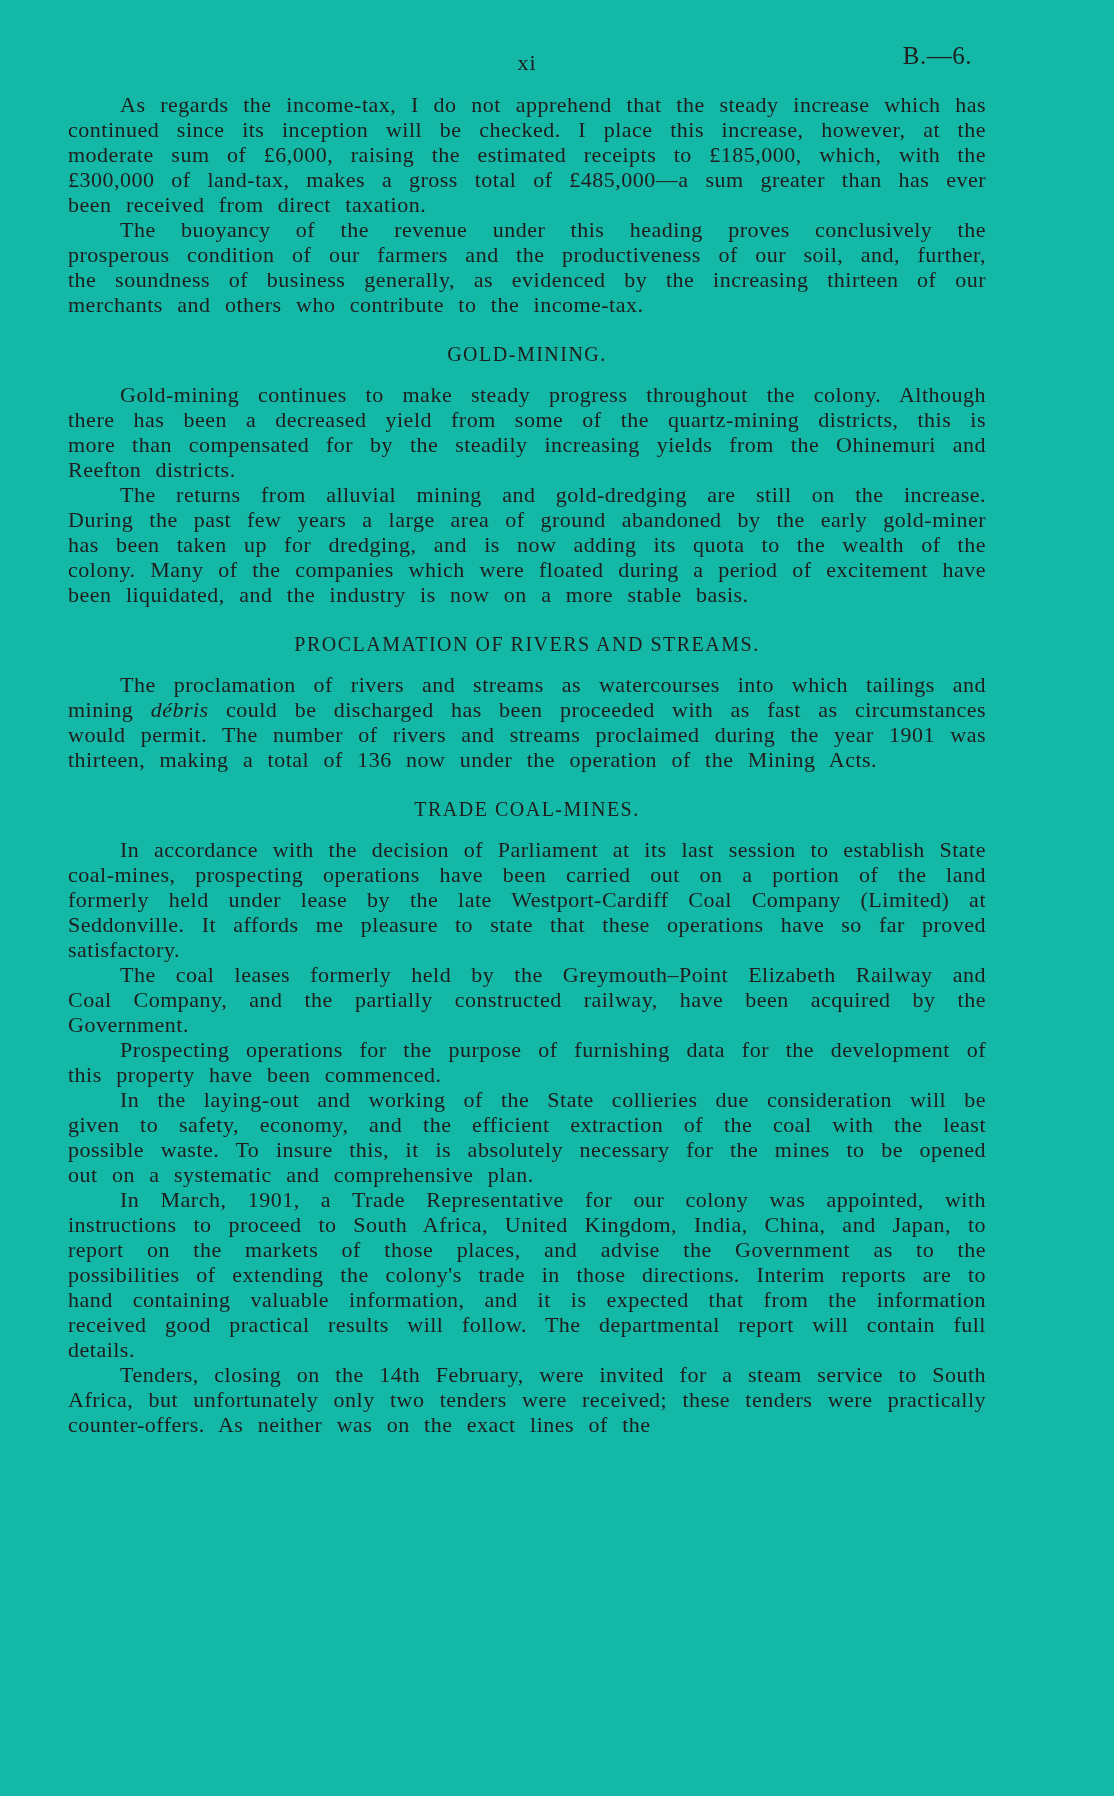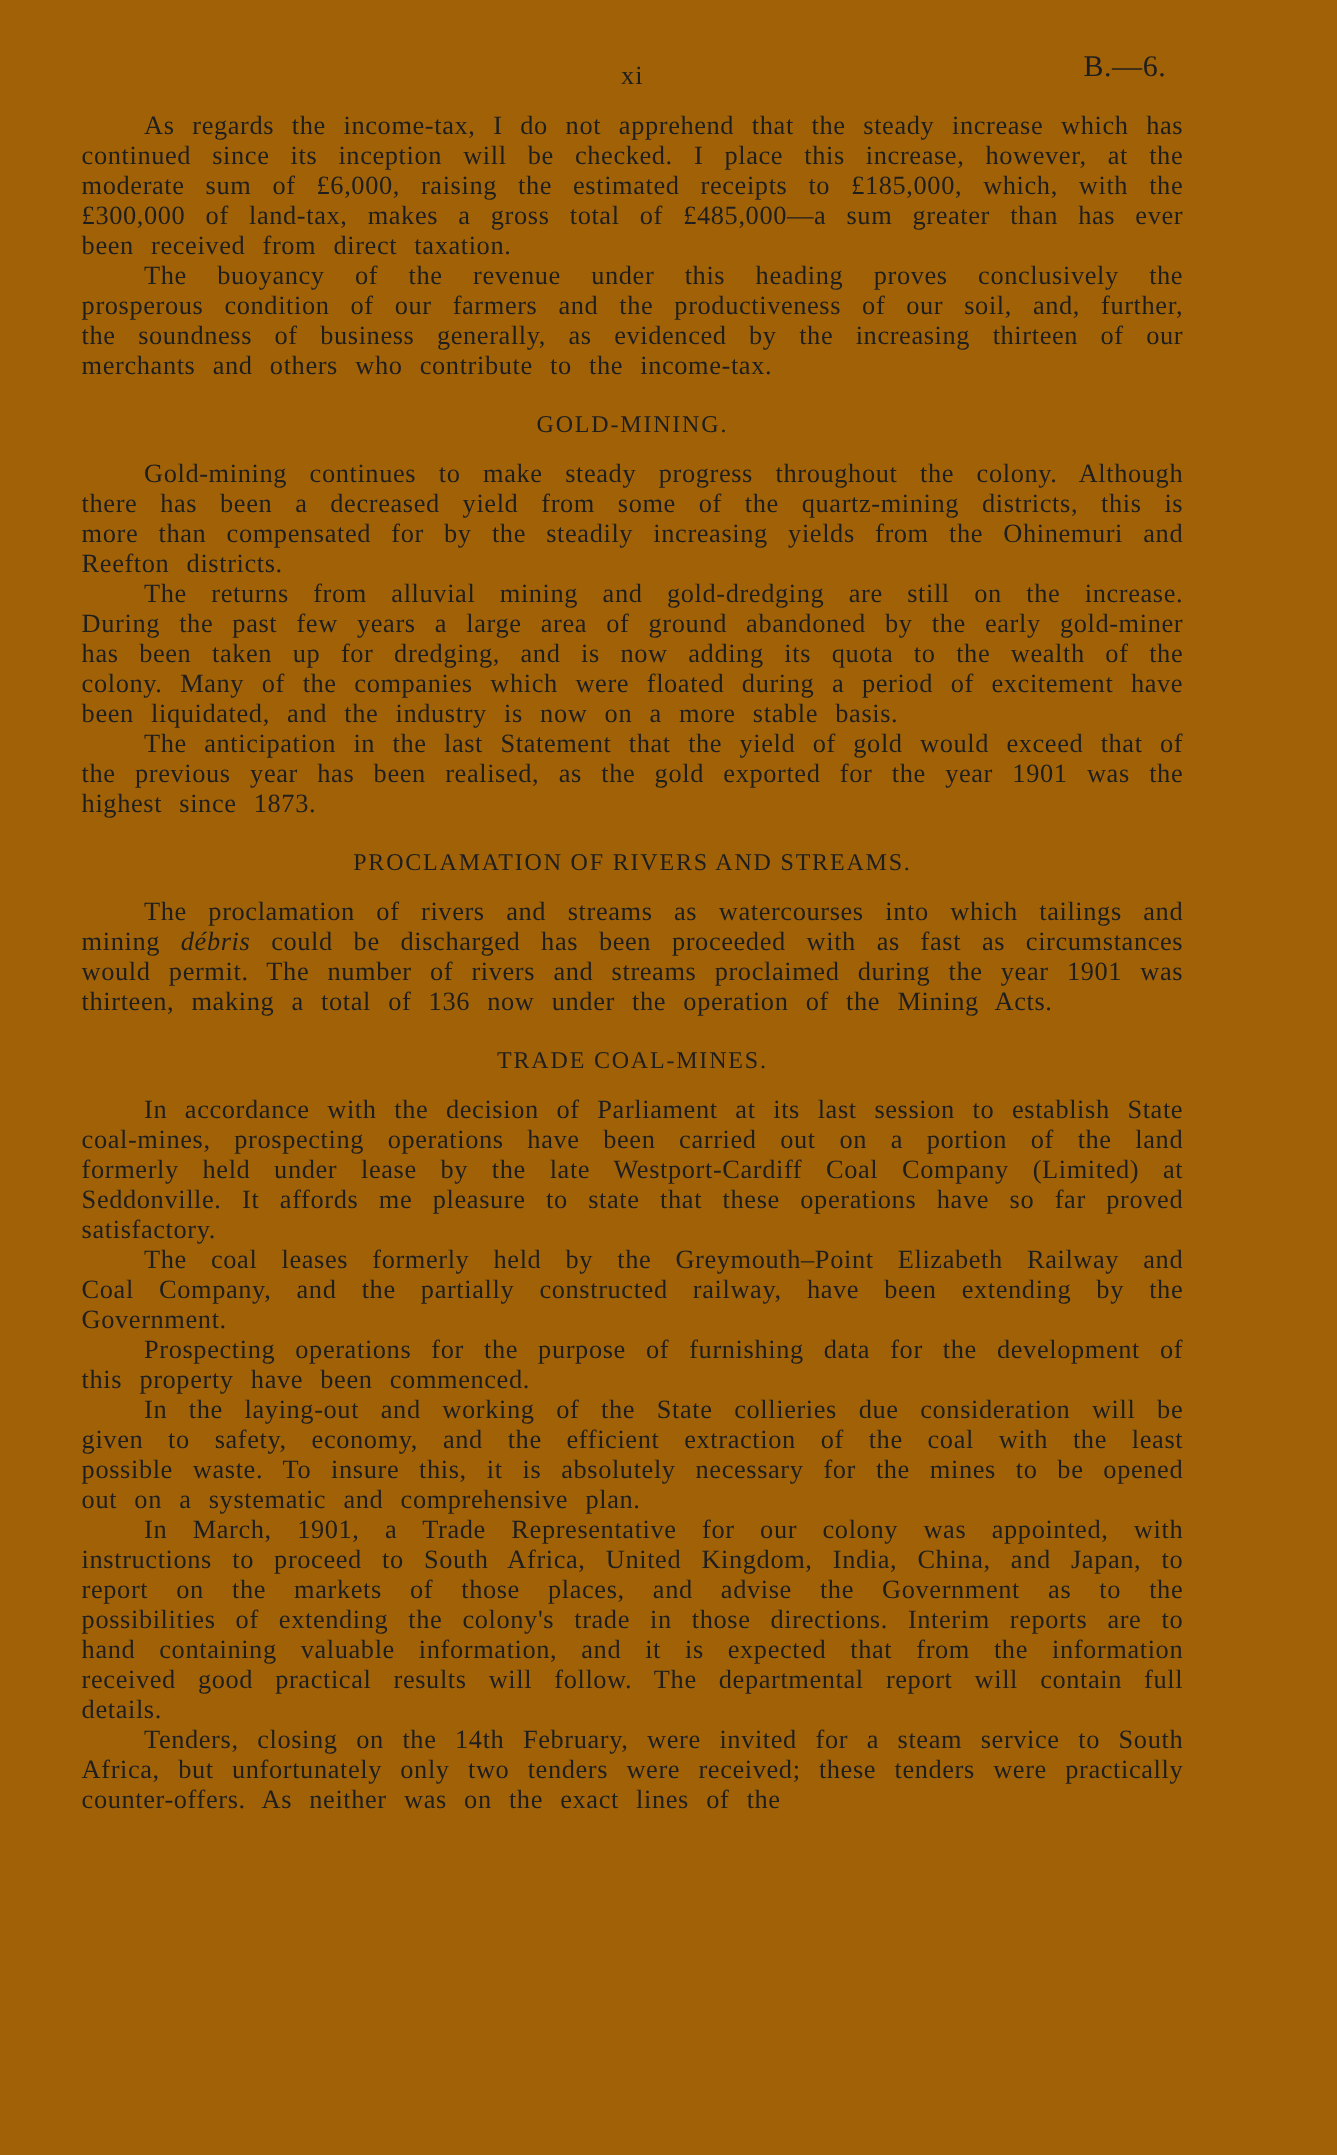--- a/index.html
+++ b/index.html
@@ -5,21 +5,21 @@
   html, body {
     margin: 0;
     padding: 0;
     background: #f4f4f2;
   }
   .page {
     position: relative;
     width: 1114px;
     height: 1796px;
     margin: 0 auto;
-    background: #a16207;
+    background: #14b8a6;
     color: #1e1e1e;
     font-family: "Liberation Serif", "DejaVu Serif", serif;
     overflow: hidden;
     box-sizing: border-box;
   }
   .text-block {
     position: absolute;
     left: 68px;
     top: 42px;
     width: 918px;
@@ -81,30 +81,29 @@
     </header>
     <main class="document-body">
         <section>
           <p class="para"><span class="run">As regards the income-tax, I do not apprehend that the steady increase which has continued since its inception will be checked.  I place this increase, however, at the moderate sum of £6,000, raising the estimated receipts to £185,000, which, with the £300,000 of land-tax, makes a gross total of £485,000—a sum greater than has ever been received from direct taxation.</span></p>
           <p class="para"><span class="run">The buoyancy of the revenue under this heading proves conclusively the prosperous condition of our farmers and the productiveness of our soil, and, further, the soundness of business generally, as evidenced by the increasing thirteen of our merchants and others who contribute to the income-tax.</span></p>
         </section>
         <section>
           <h2 class="section-heading">GOLD-MINING.</h2>
           <p class="para"><span class="run">Gold-mining continues to make steady progress throughout the colony.  Although there has been a decreased yield from some of the quartz-mining districts, this is more than compensated for by the steadily increasing yields from the Ohinemuri and Reefton districts.</span></p>
           <p class="para"><span class="run">The returns from alluvial mining and gold-dredging are still on the increase.  During the past few years a large area of ground abandoned by the early gold-miner has been taken up for dredging, and is now adding its quota to the wealth of the colony.  Many of the companies which were floated during a period of excitement have been liquidated, and the industry is now on a more stable basis.</span></p>
-          <p class="para"><span class="run">The anticipation in the last Statement that the yield of gold would exceed that of the previous year has been realised, as the gold exported for the year 1901 was the highest since 1873.</span></p>
         </section>
         <section>
           <h2 class="section-heading">PROCLAMATION OF RIVERS AND STREAMS.</h2>
           <p class="para"><span class="run">The proclamation of rivers and streams as watercourses into which tailings and mining </span><span class="run italic">débris</span><span class="run"> could be discharged has been proceeded with as fast as circumstances would permit.  The number of rivers and streams proclaimed during the year 1901 was thirteen, making a total of 136 now under the operation of the Mining Acts.</span></p>
         </section>
         <section>
           <h2 class="section-heading">TRADE COAL-MINES.</h2>
           <p class="para"><span class="run">In accordance with the decision of Parliament at its last session to establish State coal-mines, prospecting operations have been carried out on a portion of the land formerly held under lease by the late Westport-Cardiff Coal Company (Limited) at Seddonville.  It affords me pleasure to state that these operations have so far proved satisfactory.</span></p>
-          <p class="para"><span class="run">The coal leases formerly held by the Greymouth–Point Elizabeth Railway and Coal Company, and the partially constructed railway, have been extending by the Government.</span></p>
+          <p class="para"><span class="run">The coal leases formerly held by the Greymouth–Point Elizabeth Railway and Coal Company, and the partially constructed railway, have been acquired by the Government.</span></p>
           <p class="para"><span class="run">Prospecting operations for the purpose of furnishing data for the development of this property have been commenced.</span></p>
           <p class="para"><span class="run">In the laying-out and working of the State collieries due consideration will be given to safety, economy, and the efficient extraction of the coal with the least possible waste.  To insure this, it is absolutely necessary for the mines to be opened out on a systematic and comprehensive plan.</span></p>
         </section>
         <section>
           <p class="para"><span class="run">In March, 1901, a Trade Representative for our colony was appointed, with instructions to proceed to South Africa, United Kingdom, India, China, and Japan, to report on the markets of those places, and advise the Government as to the possibilities of extending the colony's trade in those directions.  Interim reports are to hand containing valuable information, and it is expected that from the information received good practical results will follow.  The departmental report will contain full details.</span></p>
           <p class="para"><span class="run">Tenders, closing on the 14th February, were invited for a steam service to South Africa, but unfortunately only two tenders were received; these tenders were practically counter-offers.  As neither was on the exact lines of the</span></p>
         </section>
       </main>
   </div>
 </div>

